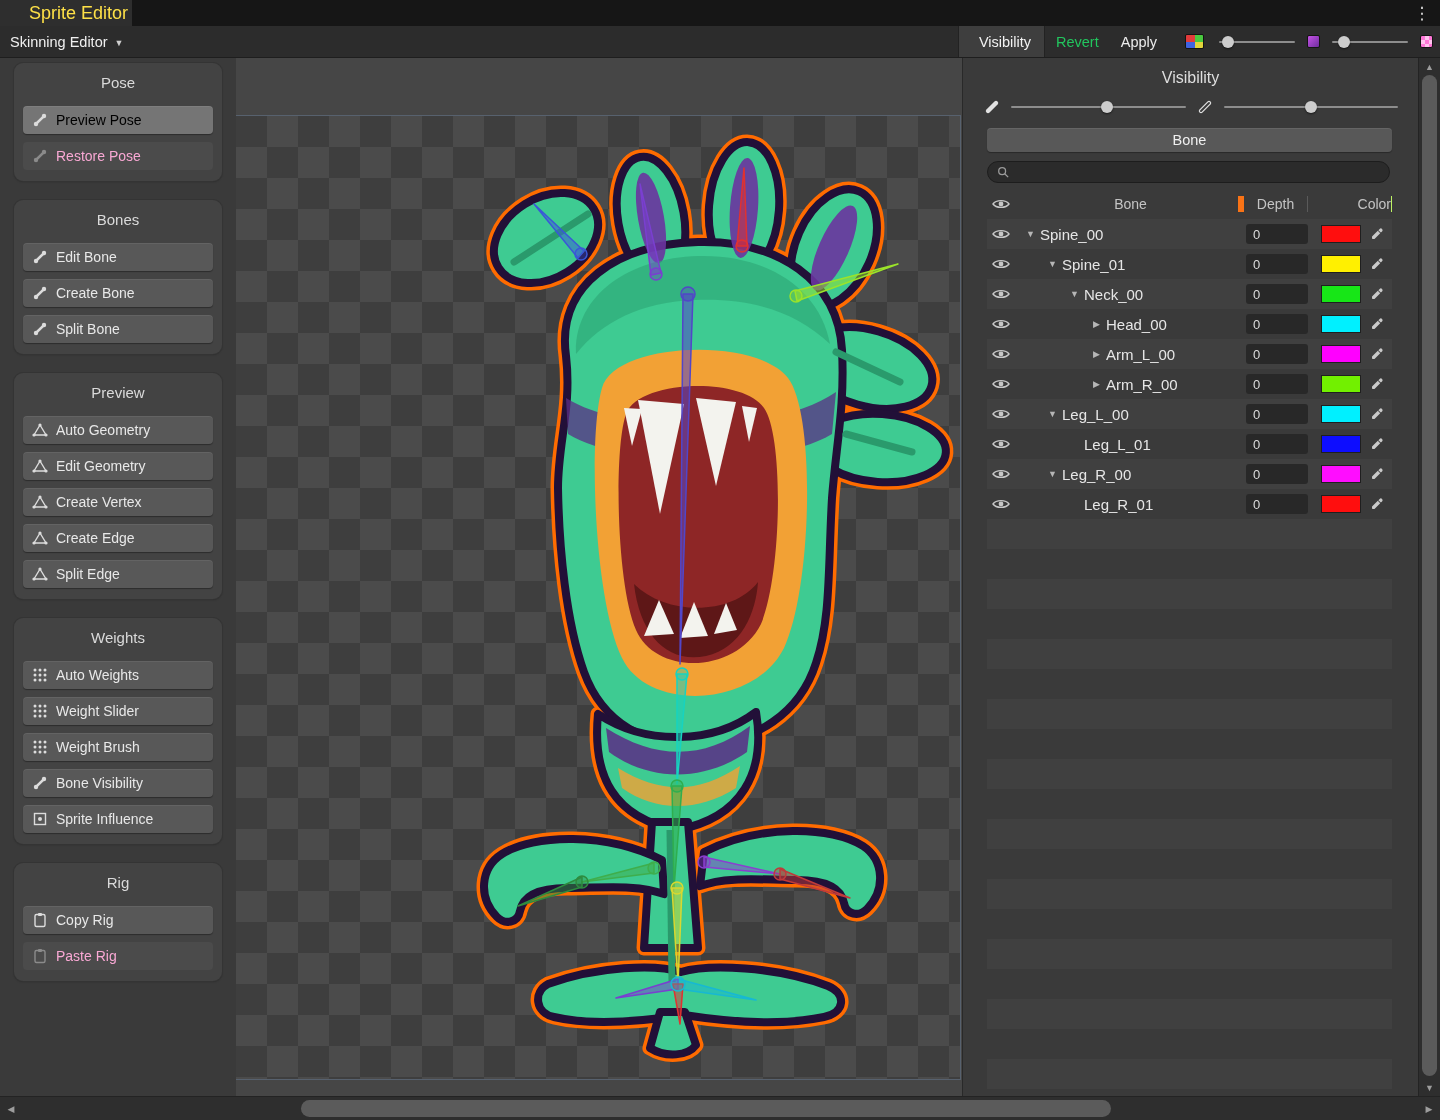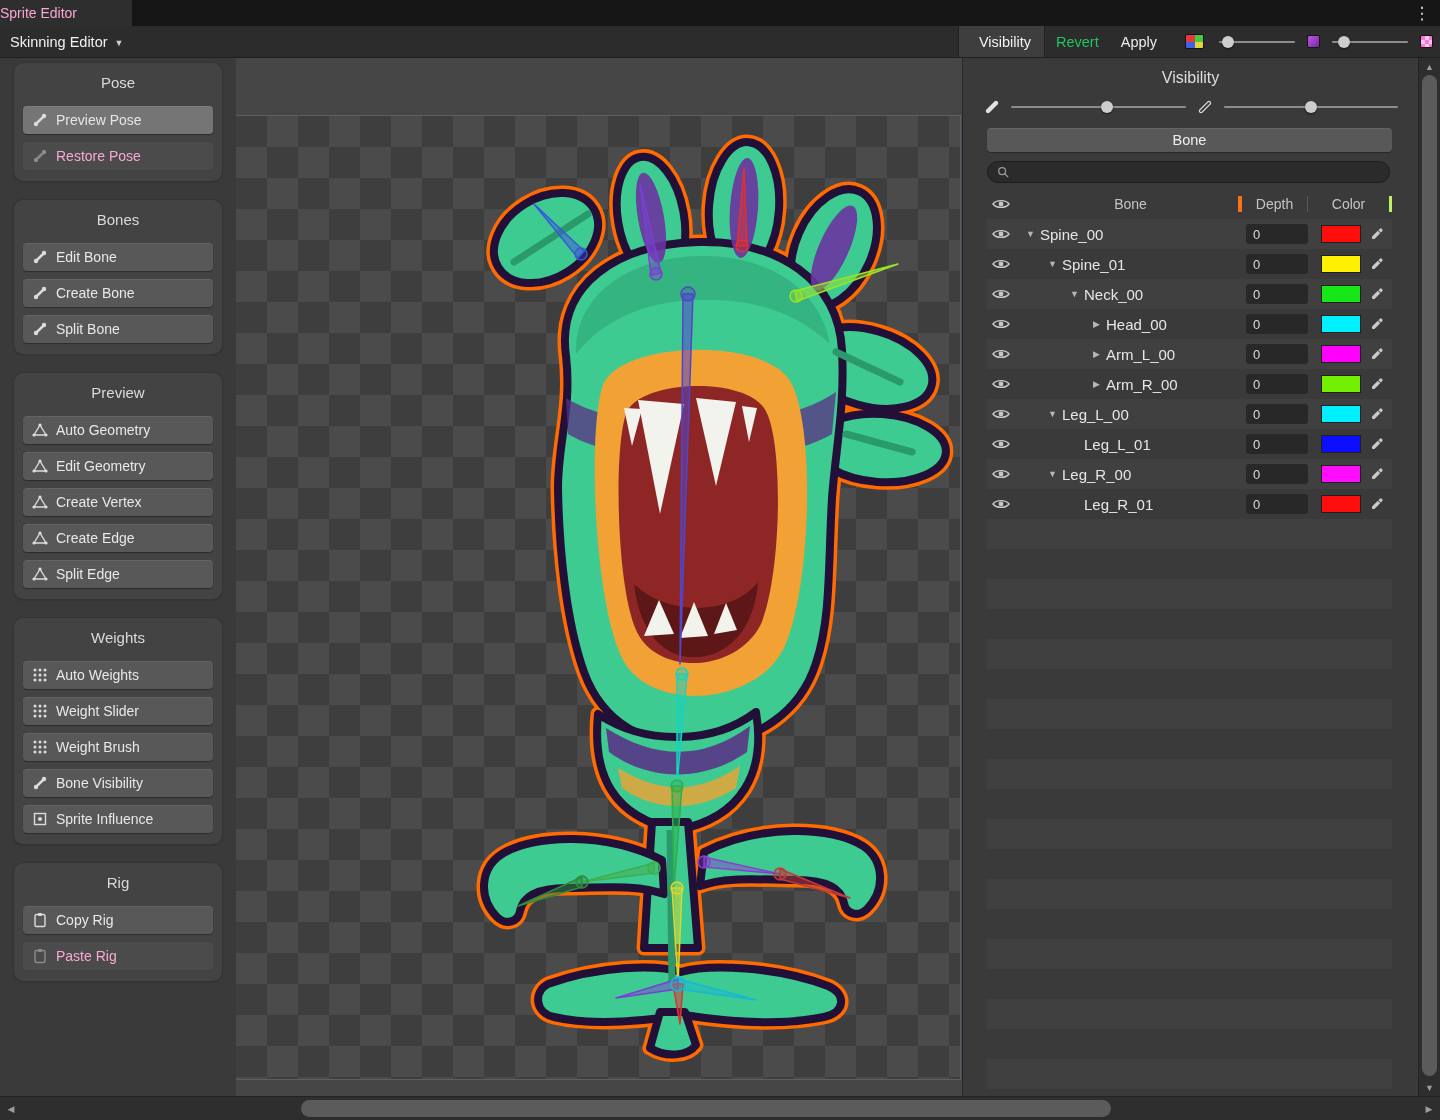--- a/index.html
+++ b/index.html
@@ -2,21 +2,21 @@
 <html><head>
 <meta charset="utf-8">
 <style>
   *{margin:0;padding:0;box-sizing:border-box}
   html,body{background:#222;}
   .app{position:relative;width:1440px;height:1120px;background:#3a3a3a;overflow:hidden;
        font-family:"Liberation Sans",sans-serif;-webkit-font-smoothing:antialiased;}
 
   
   .titlebar{position:absolute;top:0;left:0;right:0;height:26px;background:#161616;display:flex;align-items:stretch}
-  .titletab{width:132px;background:#2e2e2e;color:#f9a8d4;font-size:14px;display:flex;align-items:center;padding-left:0}
+  .titletab{width:132px;background:#2e2e2e;color:#fde047;font-size:18px;display:flex;align-items:center;padding-left:29px}
   .kebab{margin-left:auto;color:#d8d8d8;width:36px;display:flex;align-items:center;justify-content:center;font-size:17px;cursor:default}
 
   
   .toolbar{position:absolute;top:26px;left:0;right:0;height:32px;background:#2c2c2c;border-bottom:1px solid #1e1e1e;display:flex;align-items:center}
   .mode-dd{color:#f0f0f0;font-size:14.5px;padding:0 10px;display:flex;gap:7px;align-items:center;height:100%}
   .dd-arrow{font-size:9px;color:#cfcfcf;padding-top:2px}
   .toolbar-right{margin-left:auto;display:flex;align-items:center;height:100%}
   .vis-toggle{display:flex;align-items:center;gap:7px;padding:0 13px;height:100%;background:#3e3e3e;border-left:1px solid #222;border-right:1px solid #222;color:#f2f2f2;font-size:14.5px}
   .vis-toggle .ic{display:flex;color:#e8e8e8}
   .tb-btn{padding:0 11px;color:#ececec;font-size:14.5px;height:100%;display:flex;align-items:center}
@@ -39,21 +39,21 @@
   
   .main{position:absolute;top:58px;left:0;right:0;bottom:24px;display:flex}
 
   
   .sidebar{width:236px;flex:none;background:#3a3a3a;padding:5px 14px;overflow:hidden}
   .panel{background:#434343;border-radius:9px;padding:6px 9px 11px;margin-bottom:19px;box-shadow:0 0 0 1px #343434,0 1px 2px rgba(0,0,0,.25)}
   .panel-title{text-align:center;color:#dadada;font-size:15px;padding:5px 0 7px}
   .tool-btn{display:flex;align-items:center;gap:8px;background:#585858;border-radius:4px;height:28px;margin-top:8px;padding:0 9px;color:#e8e8e8;font-size:14px;box-shadow:inset 0 1px 0 rgba(255,255,255,.07),0 1px 1px rgba(0,0,0,.35);cursor:default}
   .tool-btn .ic{width:16px;height:16px;flex:none;color:#dcdcdc;display:flex}
   .tool-btn .ic svg{width:16px;height:16px}
-  .tool-btn.active{background:#757575;color:#e5e5e5}
+  .tool-btn.active{background:#757575;color:#000000}
   .tool-btn.disabled{background:#4b4b4b;color:#f9a8d4;box-shadow:none}
   .tool-btn.disabled .ic{color:#8b8b8b}
 
   
   .canvas{flex:1;background:#464646;position:relative;overflow:hidden}
   .checker{position:absolute;left:0;top:58px;width:724px;height:963px;background-color:#3e3e3e;
     background-image:linear-gradient(45deg,#4b4b4b 25%,transparent 25%,transparent 75%,#4b4b4b 75%),
                      linear-gradient(45deg,#4b4b4b 25%,transparent 25%,transparent 75%,#4b4b4b 75%);
     background-size:62px 62px;background-position:0 0,31px 31px;
     outline:1px solid rgba(120,150,185,.35)}
@@ -66,22 +66,22 @@
   .bone-ic{width:18px;height:18px;color:#e2e2e2;display:flex;flex:none}
   .bone-ic svg{width:18px;height:18px}
   .vp-slider{flex:1}
   .vp-tab{margin:4px 26px 0 24px;height:24px;background:#585858;border-radius:4px;color:#efefef;font-size:14.5px;display:flex;align-items:center;justify-content:center;box-shadow:inset 0 1px 0 rgba(255,255,255,.08),0 1px 1px rgba(0,0,0,.3)}
   .vp-search{margin:9px 28px 7px 24px;height:22px;background:#2b2b2b;border:1px solid #1d1d1d;border-radius:11px;display:flex;align-items:center;padding:0 9px;gap:6px}
   .vp-search .ic{display:flex;color:#9b9b9b}
   .vp-search input{background:transparent;border:none;outline:none;color:#ddd;font-size:13px;flex:1;font-family:inherit}
   .vp-header{height:27px;display:flex;align-items:center;color:#c4c4c4;font-size:14px;margin:0 26px 2px 24px}
   .h-eye{width:36px;display:flex;padding-left:5px;color:#c8c8c8}
   .h-bone{flex:1;text-align:center}
-  .h-depth{width:70px;text-align:center;border-left:4px solid #f97316;border-right:1px solid #5a5a5a;line-height:16px;height:16px}
-  .h-color{width:84px;text-align:center;border-right:3px solid #bef264;line-height:16px;height:16px}
+  .h-depth{width:70px;text-align:center;border-left:6px solid #f97316;border-right:1px solid #5a5a5a;line-height:16px;height:16px}
+  .h-color{width:84px;text-align:right;border-right:1px solid #bef264;line-height:16px;height:16px}
   #bone-rows{margin:0 26px 0 24px}
   .bone-row{height:30px;display:flex;align-items:center;font-size:15px;color:#e6e6e6}
   .bone-row:nth-child(odd){background:#404040}
   .row-eye{width:36px;display:flex;padding-left:5px;color:#c8c8c8;flex:none}
   .row-eye svg,.h-eye svg{width:18px;height:12px}
   .tree{flex:1;display:flex;align-items:center;overflow:hidden}
   .exp{width:15px;font-size:9px;color:#b6b6b6;text-align:center;flex:none}
   .bname{padding-left:2px;white-space:nowrap}
   .depth-field{width:62px;height:20px;background:#282828;border-radius:3px;color:#dcdcdc;font-size:13px;display:flex;align-items:center;padding-left:7px;flex:none}
   .swatch{width:40px;height:18px;margin-left:13px;flex:none;border:1px solid #1f1f1f}

